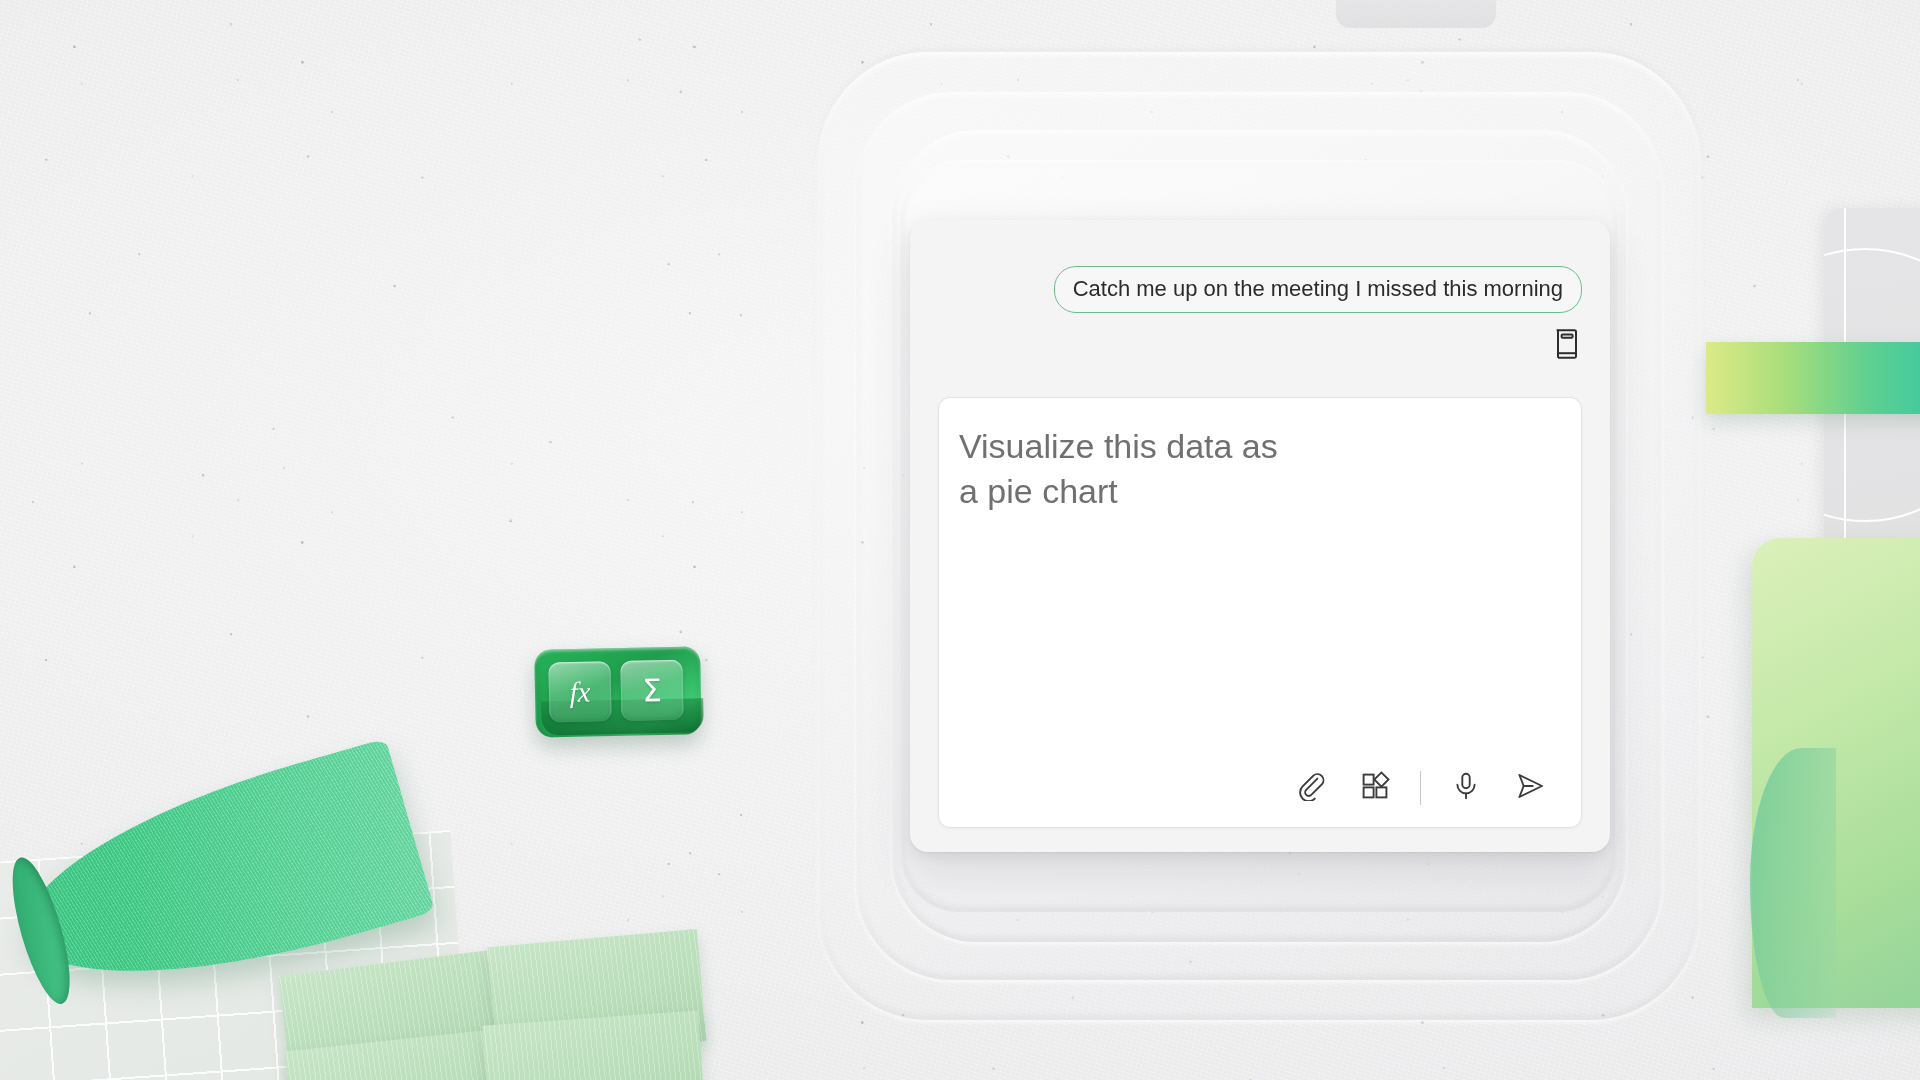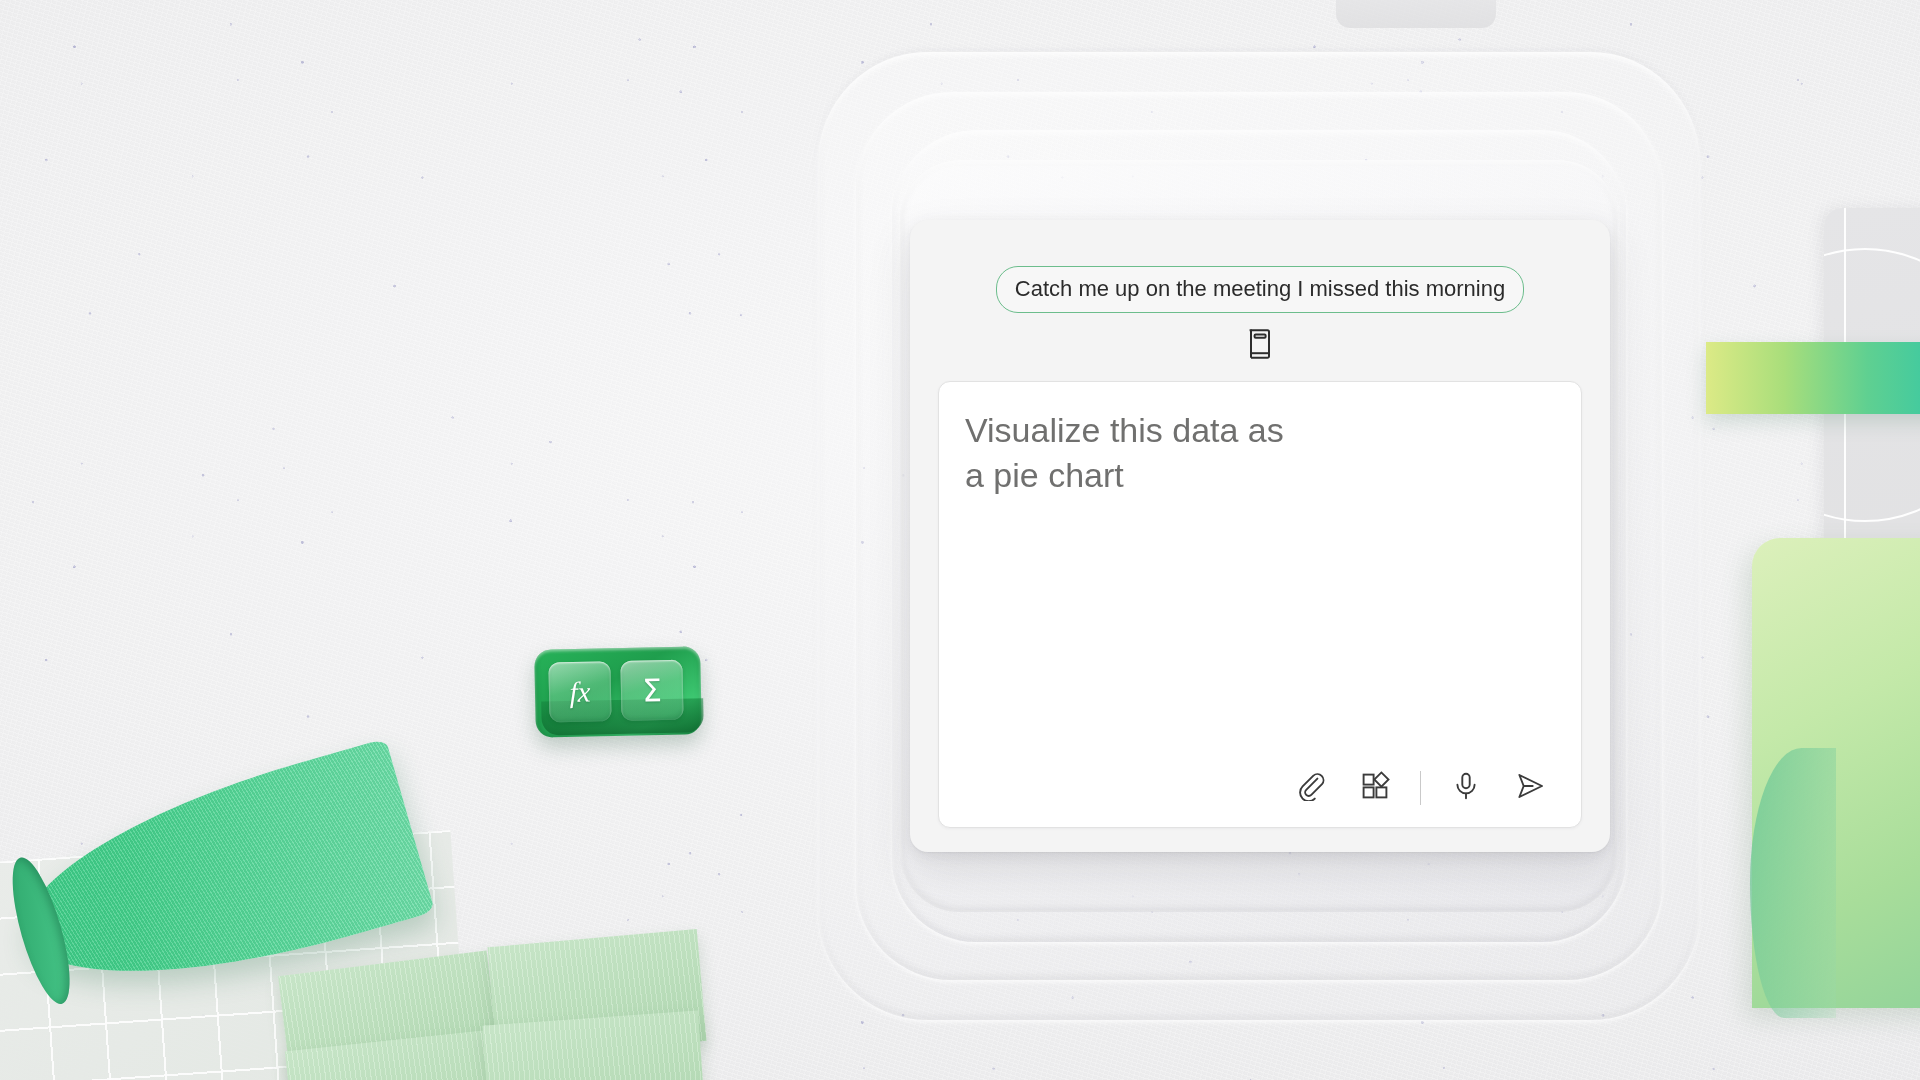--- a/index.html
+++ b/index.html
@@ -129,21 +129,21 @@
     border-radius:18px;
     box-shadow:
       0 18px 44px rgba(70,70,80,.13),
       0 4px 14px rgba(70,70,80,.09),
       0 1px 2px rgba(70,70,80,.07);
     padding:46px 28px 24px 28px;
     display:flex; flex-direction:column;
   }
 
   
-  .chips{ display:flex; flex-direction:column; align-items:center; gap:14px; }
+  .chips{ display:flex; flex-direction:column; align-items:flex-end; gap:14px; }
   .chip-row{ display:flex; align-items:center; gap:14px; }
   .chip{
     border:1.6px solid #6cbd8c;
     border-radius:22px;
     background:#f7f7f7;
     padding:9px 18px 11px 18px;
     font-size:22px;
     color:#2b2b2b;
     line-height:1.15;
     white-space:nowrap;
@@ -151,27 +151,27 @@
   }
   .notebook-icon{
     width:30px; height:34px;
     flex:0 0 auto;
     display:flex; align-items:center; justify-content:center;
     cursor:pointer;
   }
 
   
   .composer{
-    margin-top:20px;
+    margin-top:36px;
     flex:1;
     background:#ffffff;
     border:1.4px solid #e2e2e2;
     border-radius:12px;
     box-shadow:0 1px 3px rgba(60,60,70,.05);
-    padding:26px 26px 18px 26px;
+    padding:26px 26px 18px 20px;
     display:flex; flex-direction:column;
   }
   .composer-text{
     font-size:34px;
     line-height:1.32;
     color:#70706f;
     flex:1;
     cursor:text;
     white-space:pre-line;
   }

